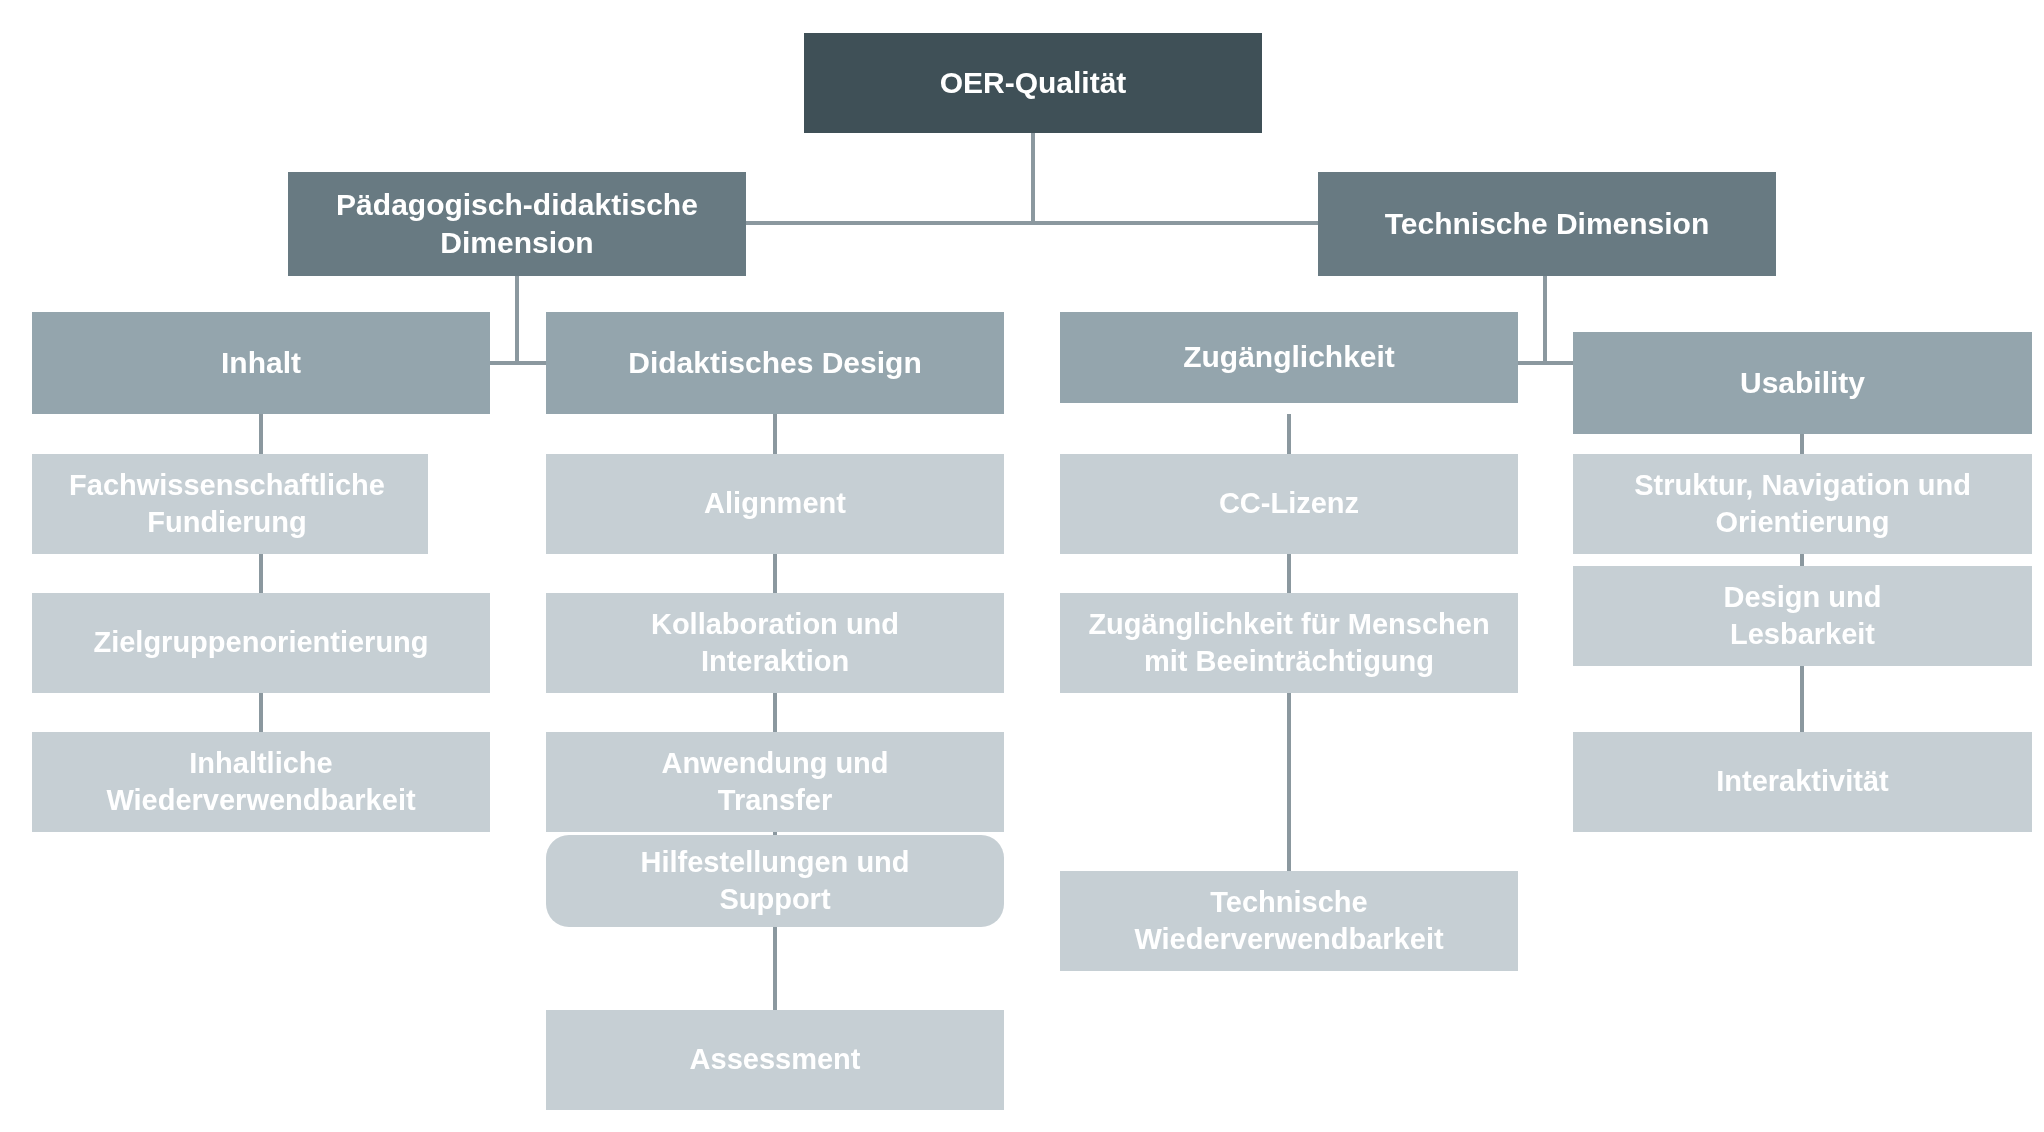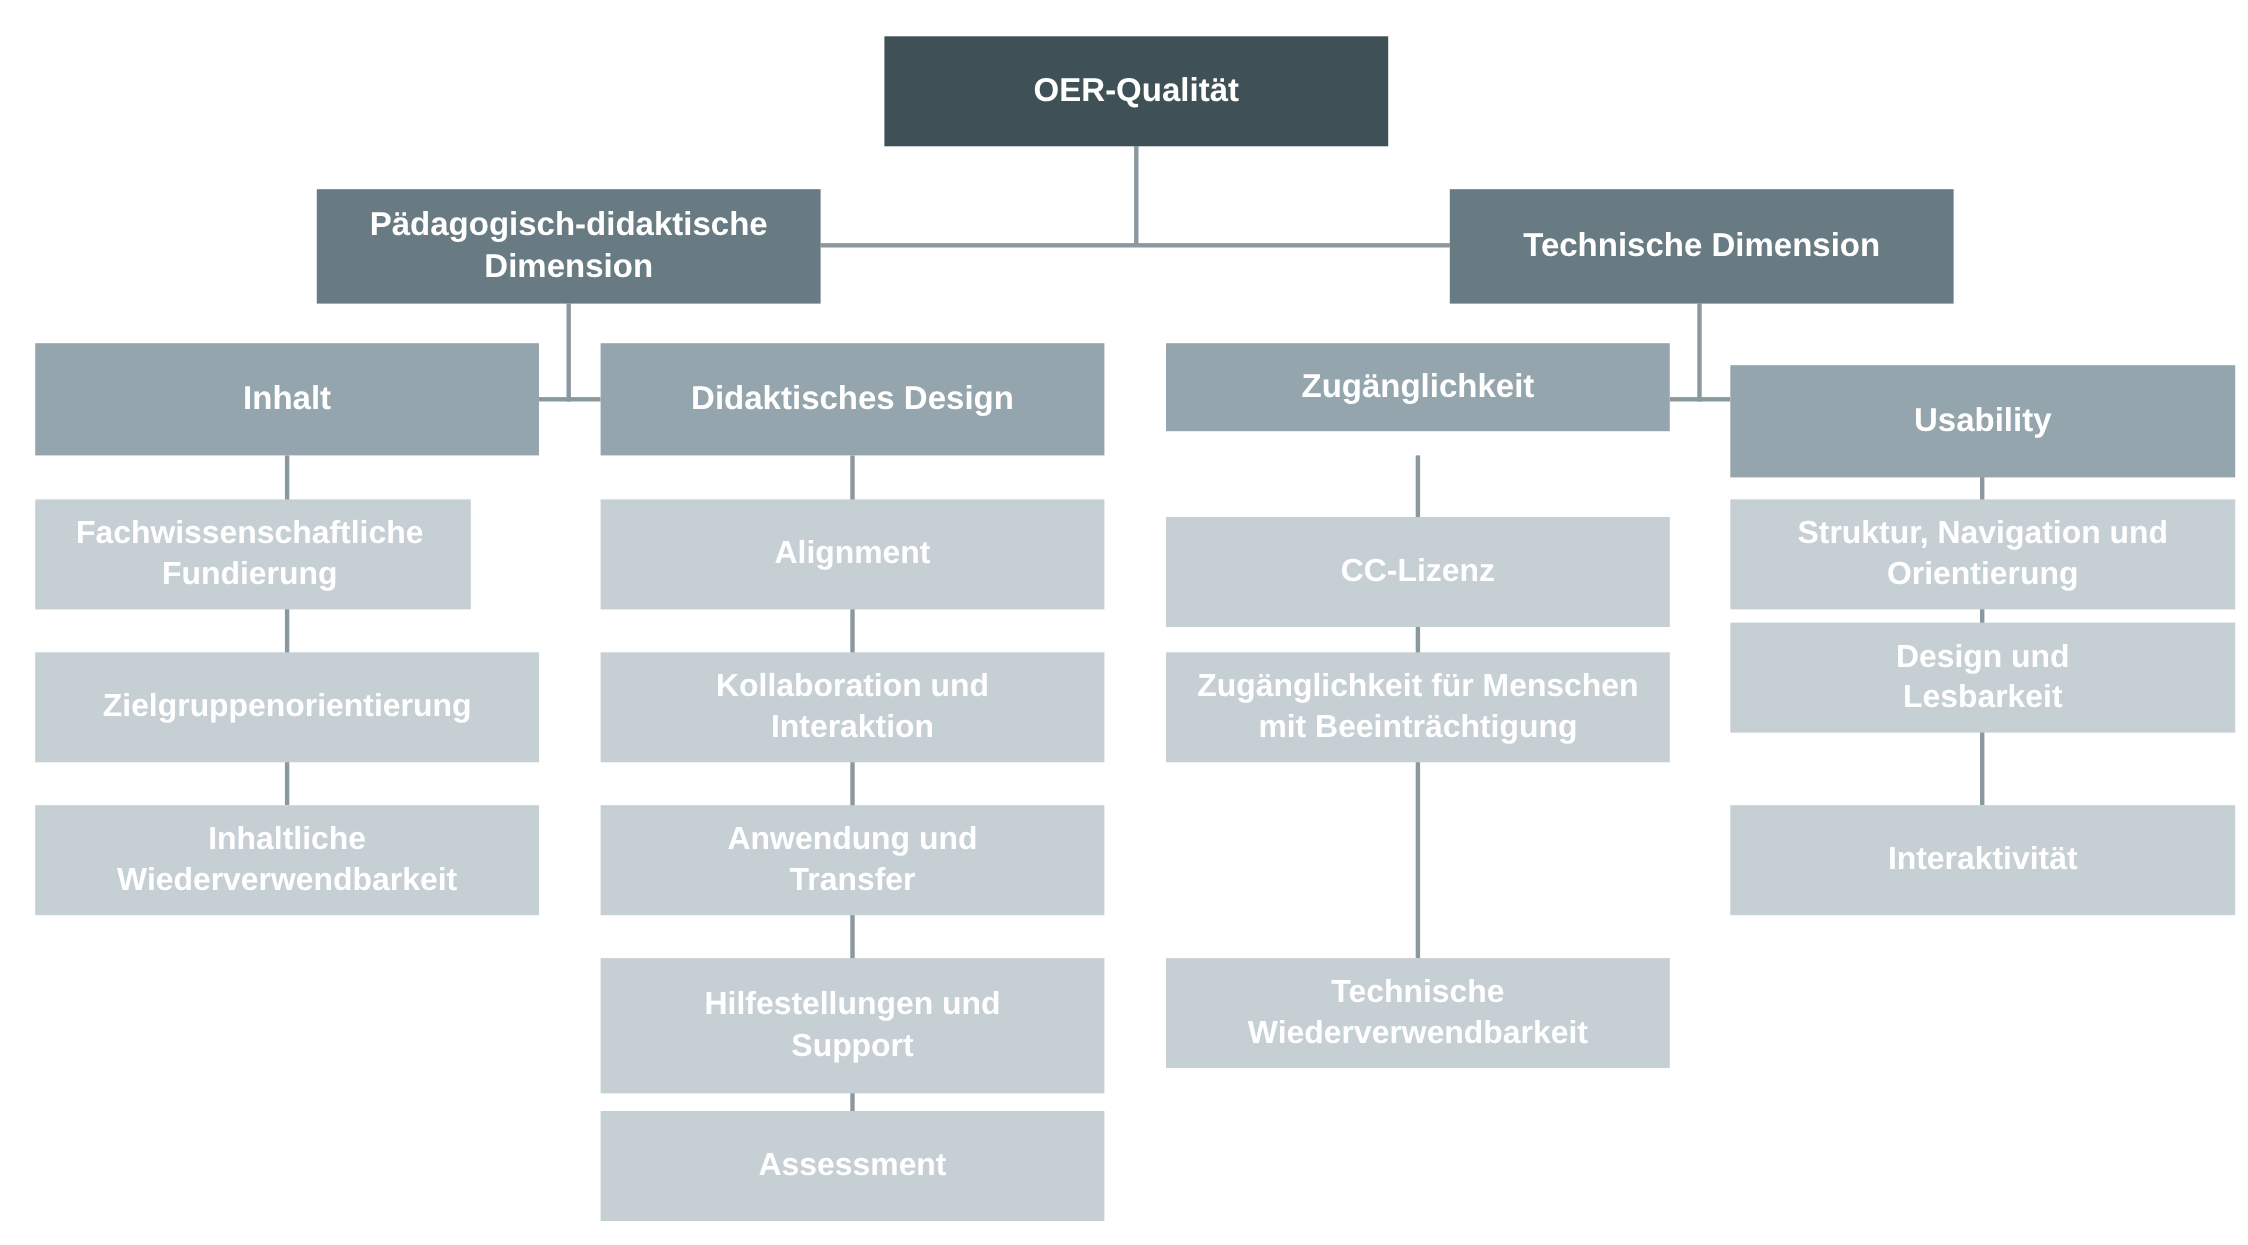--- a/index.html
+++ b/index.html
@@ -59,39 +59,39 @@
   <div class="vline" style="left:1800px; top:414px; width:4px; height:318px;"></div>
 
   <div class="node lv-root" style="left:804px; top:33px; width:458px; height:100px;">OER-Qualität</div>
 
   <div class="node lv-dim" style="left:288px; top:172px; width:458px; height:104px;">Pädagogisch-didaktische
 Dimension</div>
   <div class="node lv-dim" style="left:1318px; top:172px; width:458px; height:104px;">Technische Dimension</div>
 
   <div class="node lv-head" style="left:32px; top:312px; width:458px; height:102px;">Inhalt</div>
   <div class="node lv-head" style="left:546px; top:312px; width:458px; height:102px;">Didaktisches Design</div>
-  <div class="node lv-head" style="left:1060px; top:312px; width:458px; height:80px;">Zugänglichkeit</div>
+  <div class="node lv-head" style="left:1060px; top:312px; width:458px; height:91px;">Zugänglichkeit</div>
   <div class="node lv-head" style="left:1573px; top:312px; width:459px; height:102px;margin-top:20px;">Usability</div>
 
   <div class="node lv-leaf" style="left:32px; top:454px; width:396px; height:100px;padding-left:12px;">Fachwissenschaftliche
 Fundierung</div>
   <div class="node lv-leaf" style="left:32px; top:593px; width:458px; height:100px;">Zielgruppenorientierung</div>
   <div class="node lv-leaf" style="left:32px; top:732px; width:458px; height:100px;">Inhaltliche
 Wiederverwendbarkeit</div>
 
   <div class="node lv-leaf" style="left:546px; top:454px; width:458px; height:100px;">Alignment</div>
   <div class="node lv-leaf" style="left:546px; top:593px; width:458px; height:100px;">Kollaboration und
 Interaktion</div>
   <div class="node lv-leaf" style="left:546px; top:732px; width:458px; height:100px;">Anwendung und
 Transfer</div>
-  <div class="node lv-leaf" style="left:546px; top:871px; width:458px; height:123px;">Hilfestellungen und
+  <div class="node lv-leaf" style="left:546px; top:835px; width:458px; height:92px;border-radius:23px;">Hilfestellungen und
 Support</div>
   <div class="node lv-leaf" style="left:546px; top:1010px; width:458px; height:100px;">Assessment</div>
 
-  <div class="node lv-leaf" style="left:1060px; top:454px; width:458px; height:100px;margin-top:16px;">CC-Lizenz</div>
+  <div class="node lv-leaf" style="left:1060px; top:454px; width:458px; height:100px;">CC-Lizenz</div>
   <div class="node lv-leaf" style="left:1060px; top:593px; width:458px; height:100px;">Zugänglichkeit für Menschen
 mit Beeinträchtigung</div>
   <div class="node lv-leaf" style="left:1060px; top:871px; width:458px; height:100px;">Technische
 Wiederverwendbarkeit</div>
 
   <div class="node lv-leaf" style="left:1573px; top:454px; width:459px; height:100px;">Struktur, Navigation und
 Orientierung</div>
   <div class="node lv-leaf" style="left:1573px; top:566px; width:459px; height:100px;">Design und
 Lesbarkeit</div>
   <div class="node lv-leaf" style="left:1573px; top:732px; width:459px; height:100px;">Interaktivität</div>

